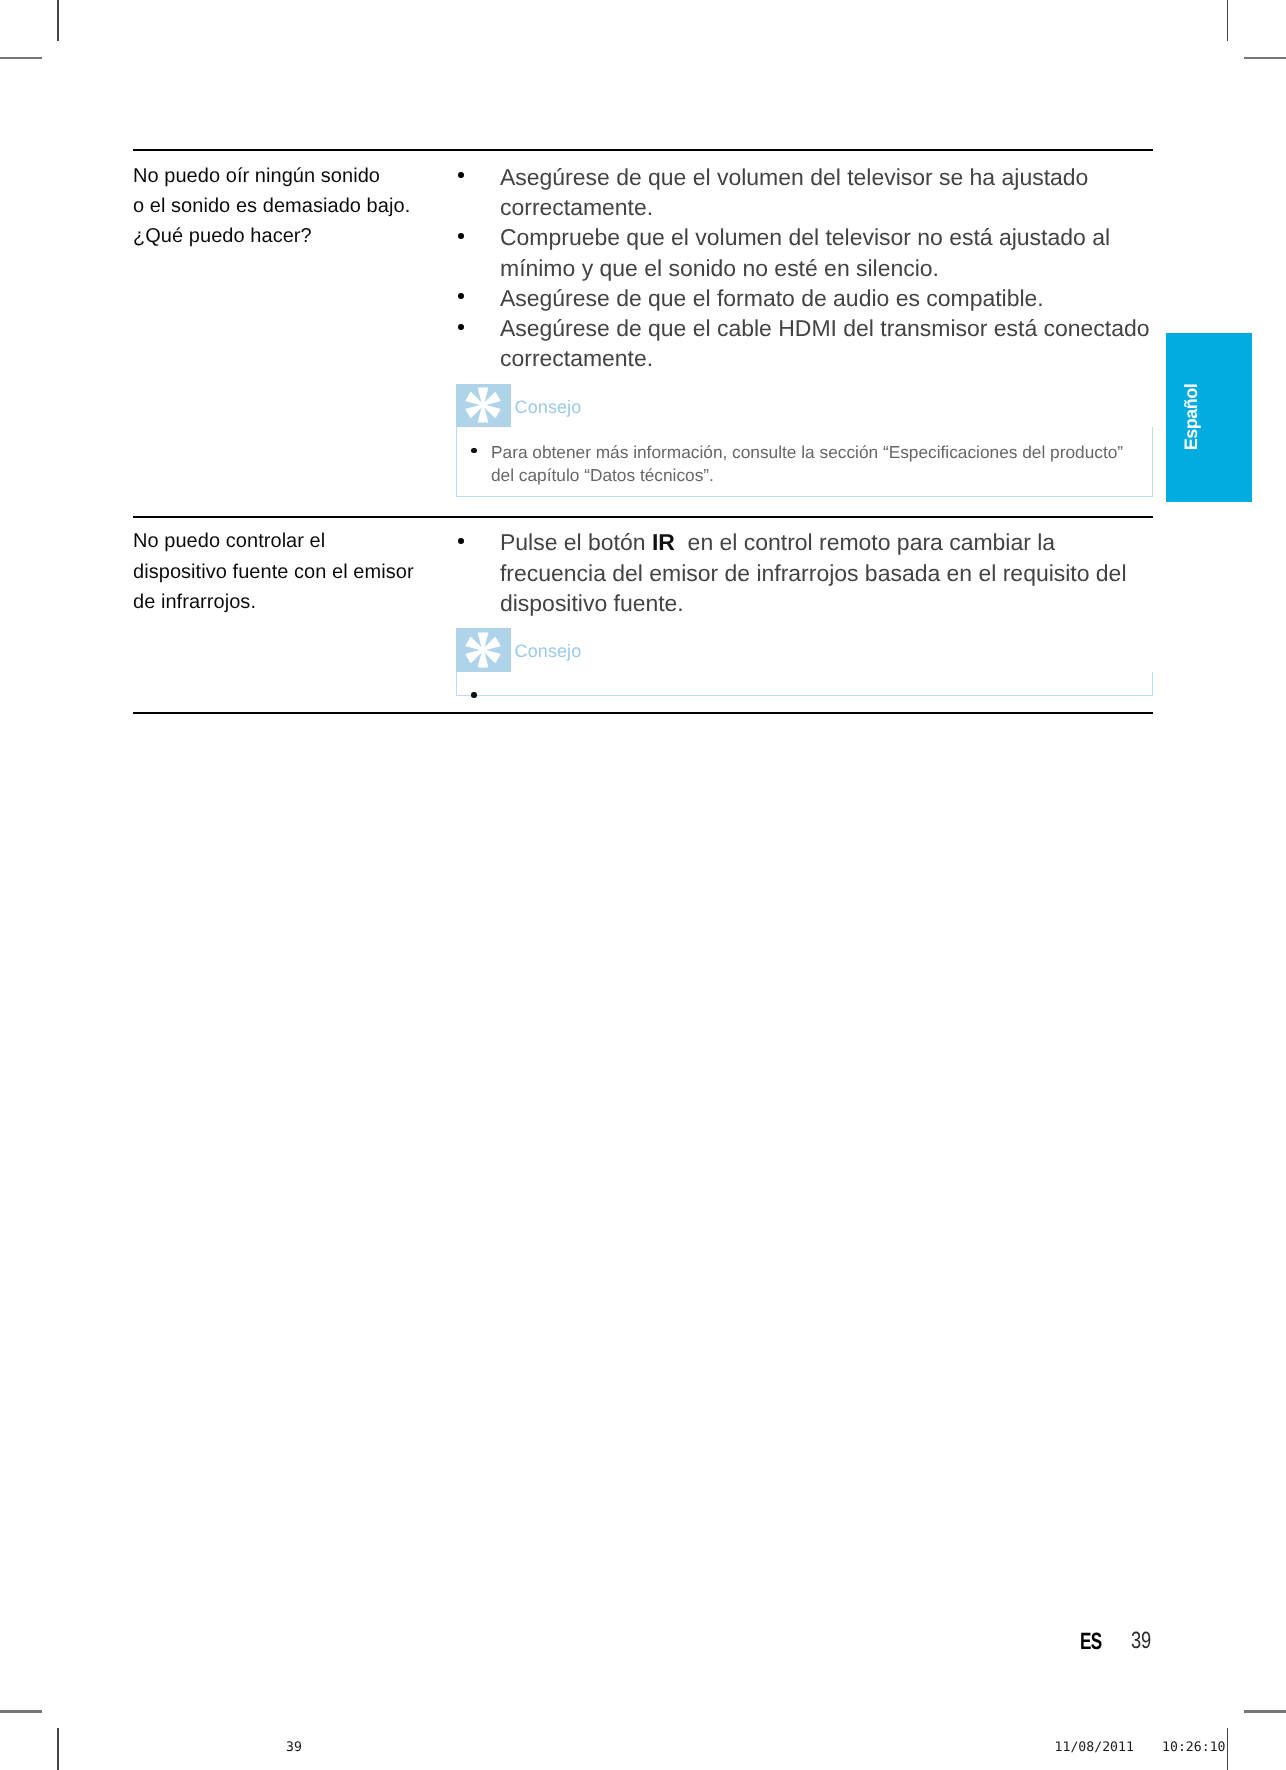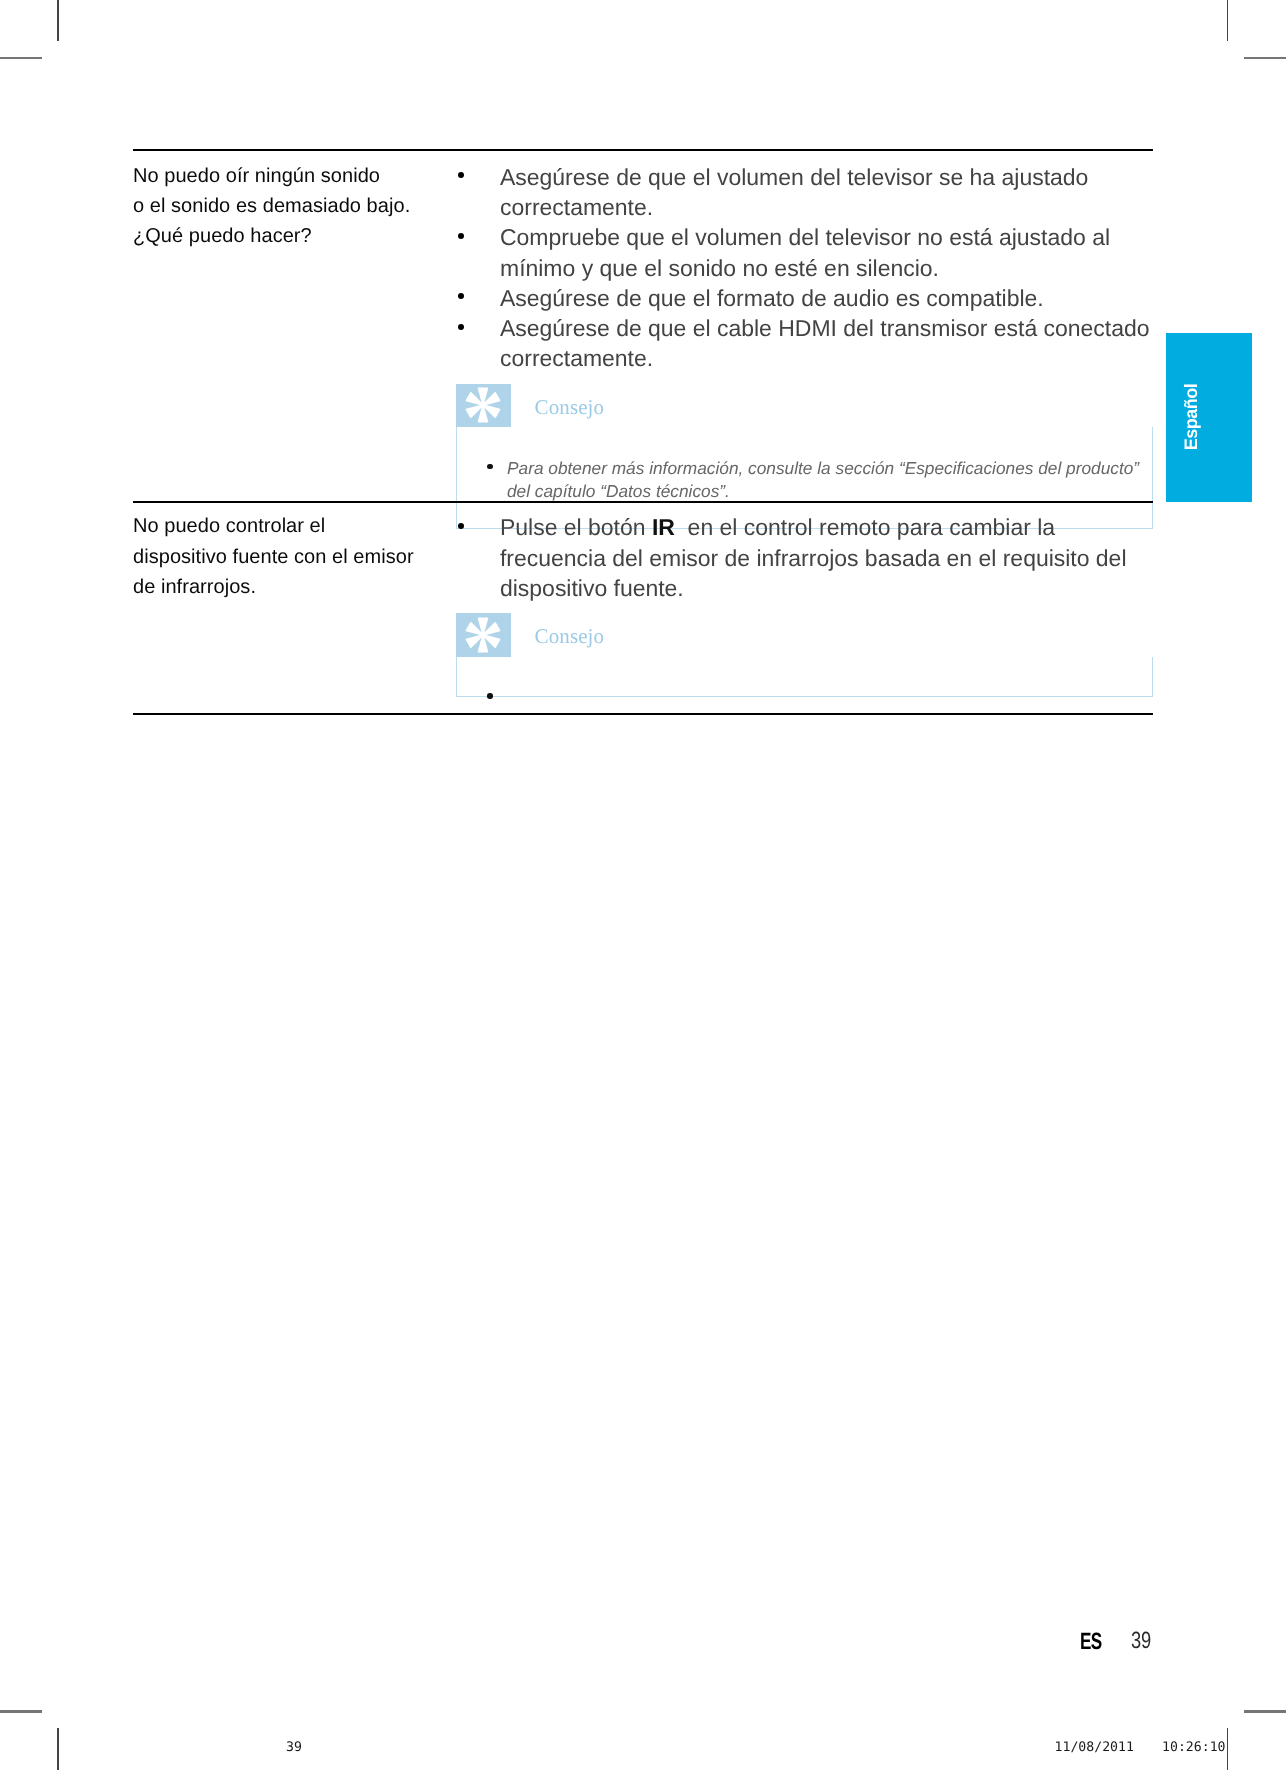--- a/index.html
+++ b/index.html
@@ -28,23 +28,23 @@
   ul.items > li + li{margin-top:0;}
   ul.items > li .bul{position:absolute;left:1.5px;top:10.5px;width:6.0px;height:6.0px;border-radius:50%;
       background:#000;}
   ul.items b{font-weight:bold;color:#111;letter-spacing:0;}
 
   
   .tip{position:relative;}
   .tiphead{display:flex;align-items:flex-start;height:43.3px;}
   .tipicon{width:54.6px;height:43.3px;background:#afd4ea;display:flex;align-items:center;justify-content:center;flex:0 0 auto;}
   .tipicon .aster{width:36px;height:36px;display:block;}
-  .tiptitle{font-size:21px;color:#9ccbe7;line-height:47.3px;padding-left:24px;letter-spacing:0.1px;font-family:Liberation Serif, serif;}
+  .tiptitle{font-size:18px;color:#9ccbe7;line-height:47.3px;padding-left:4px;letter-spacing:0.1px;}
   .tipbody{border:1px solid #bcdcef;border-top:none;padding-top:14px;padding-bottom:9px;}
-  .tipbody ul{list-style:none;margin:16px;padding:0;font-style:italic;}
+  .tipbody ul{list-style:none;margin:0;padding:0;}
   .tipbody li{position:relative;padding-left:34px;font-size:17.3px;line-height:23px;color:#676767;white-space:pre;}
   .tipbody li .bul{position:absolute;left:14.2px;top:6.8px;width:5.4px;height:5.4px;border-radius:50%;background:#111;}
 
   
   .langtab{position:absolute;background:#00ace0;overflow:hidden;}
   .langtab span{position:absolute;left:-35px;top:75px;width:120px;text-align:center;
       transform-origin:50% 50%;transform:rotate(-90deg);
       white-space:nowrap;color:#fff;font-weight:bold;font-size:18px;letter-spacing:-0.5px;line-height:18px;}
 
   
@@ -97,21 +97,21 @@
           <div class="tipbody">
             <ul>
               <li><span class="bul"></span><span>Para obtener más información, consulte la sección “Especificaciones del producto”<br>del capítulo “Datos técnicos”.</span></li>
             </ul>
           </div>
         </div>
       </div>
     </div>
   </div>
 
-  <div class="content" style="top:501px;">
+  <div class="content" style="top:516px;">
     <div class="rule"></div>
     <div class="row" style="padding-top:9.4px;">
       <div class="col-q" style="top:8.3px;"><span>No puedo controlar el<br>dispositivo fuente con el emisor<br>de infrarrojos.</span></div>
         <div class="col-a">
         <ul class="items">
           <li><span class="bul"></span><span>Pulse el botón <b>IR</b>  en el control remoto para cambiar la<br>frecuencia del emisor de infrarrojos basada en el requisito del<br>dispositivo fuente.</span></li>
         </ul>
         <div class="tip" style="margin-top:10px;">
           <div class="tiphead">
             <div class="tipicon">

